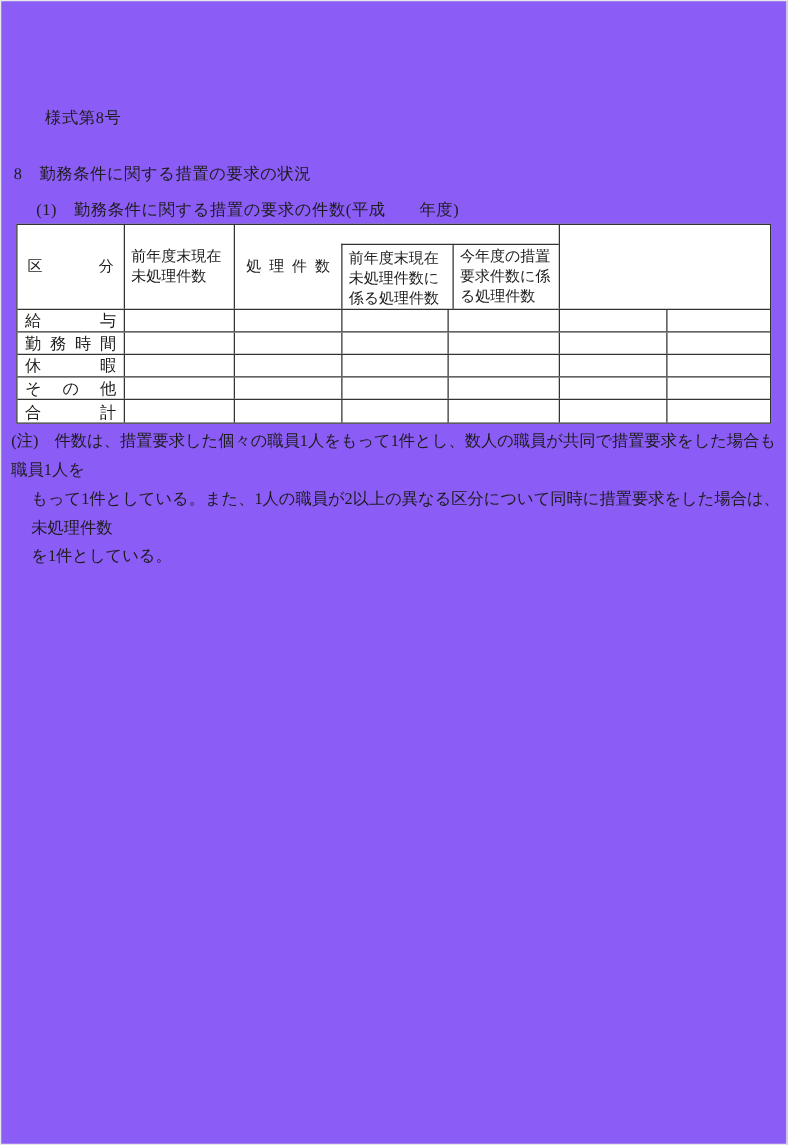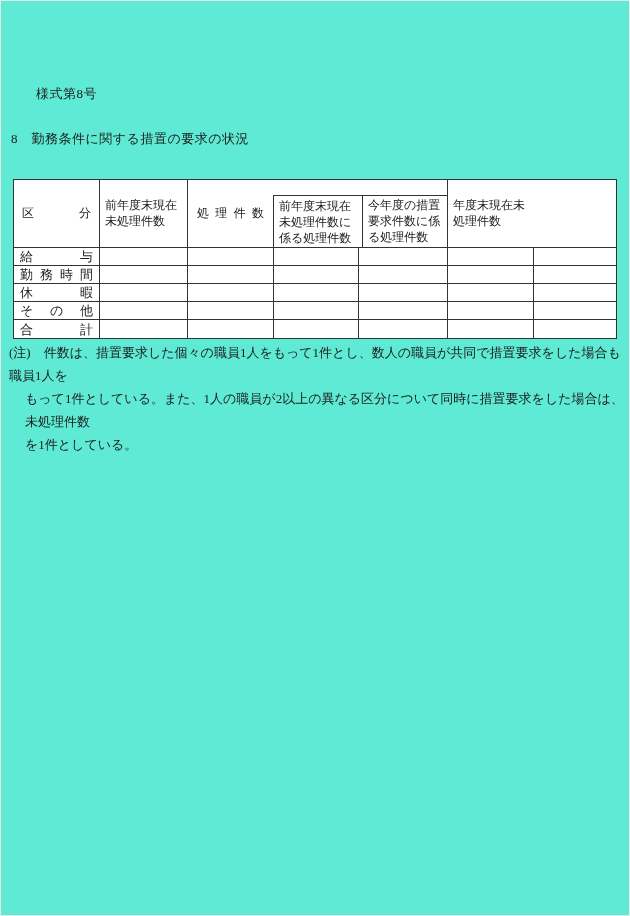--- a/index.html
+++ b/index.html
@@ -5,21 +5,21 @@
   * { margin: 0; padding: 0; box-sizing: border-box; }
   html, body { background: #fff; }
   body {
     width: 630px; height: 916px;
     position: relative;
     font-family: "Liberation Serif", "DejaVu Serif", serif;
     color: #1c1c1c;
   }
   .page {
     position: absolute; inset: 0;
-    background: #5eead4;
+    background: #8b5cf6;
     border: 1px solid #e8e8e8;
   }
   .form-number {
     position: absolute; left: 35px; top: 84px;
     font-size: 13px; letter-spacing: 0.5px;
   }
   .section-title {
     position: absolute; left: 10px; top: 129px;
     font-size: 13px; letter-spacing: 0.5px;
   }
@@ -87,20 +87,21 @@
 </style>
 </head>
 <body>
 
 <div class="page">
 
   <div class="form-number">様式第8号</div>
 
   <div class="section-title">8　勤務条件に関する措置の要求の状況</div>
 
+  <div class="subsection-title">(1)　勤務条件に関する措置の要求の件数(平成　　年度)</div>
 
   <div class="req-table">
 
     <div class="thead">
       <div class="hcell col-cat justify-chars">
           <span>区</span>
           <span>分</span>
         </div>
       <div class="hcell col-prev pre">前年度末現在
 未処理件数</div>
@@ -113,22 +114,20 @@
           </div>
         <div class="hsub-box">
           <div class="hsub pre">前年度末現在
 未処理件数に
 係る処理件数</div>
           <div class="hsub pre last">今年度の措置
 要求件数に係
 る処理件数</div>
         </div>
       </div>
-      <div class="hcell col-end pre">年度末現在未
-処理件数</div>
     </div>
 
     <div class="trow">
       <div class="cell label justify-chars">
           <span>給</span>
           <span>与</span>
         </div>
       <div class="cell v2"></div>
       <div class="cell v3"></div>
       <div class="cell v4"></div>

